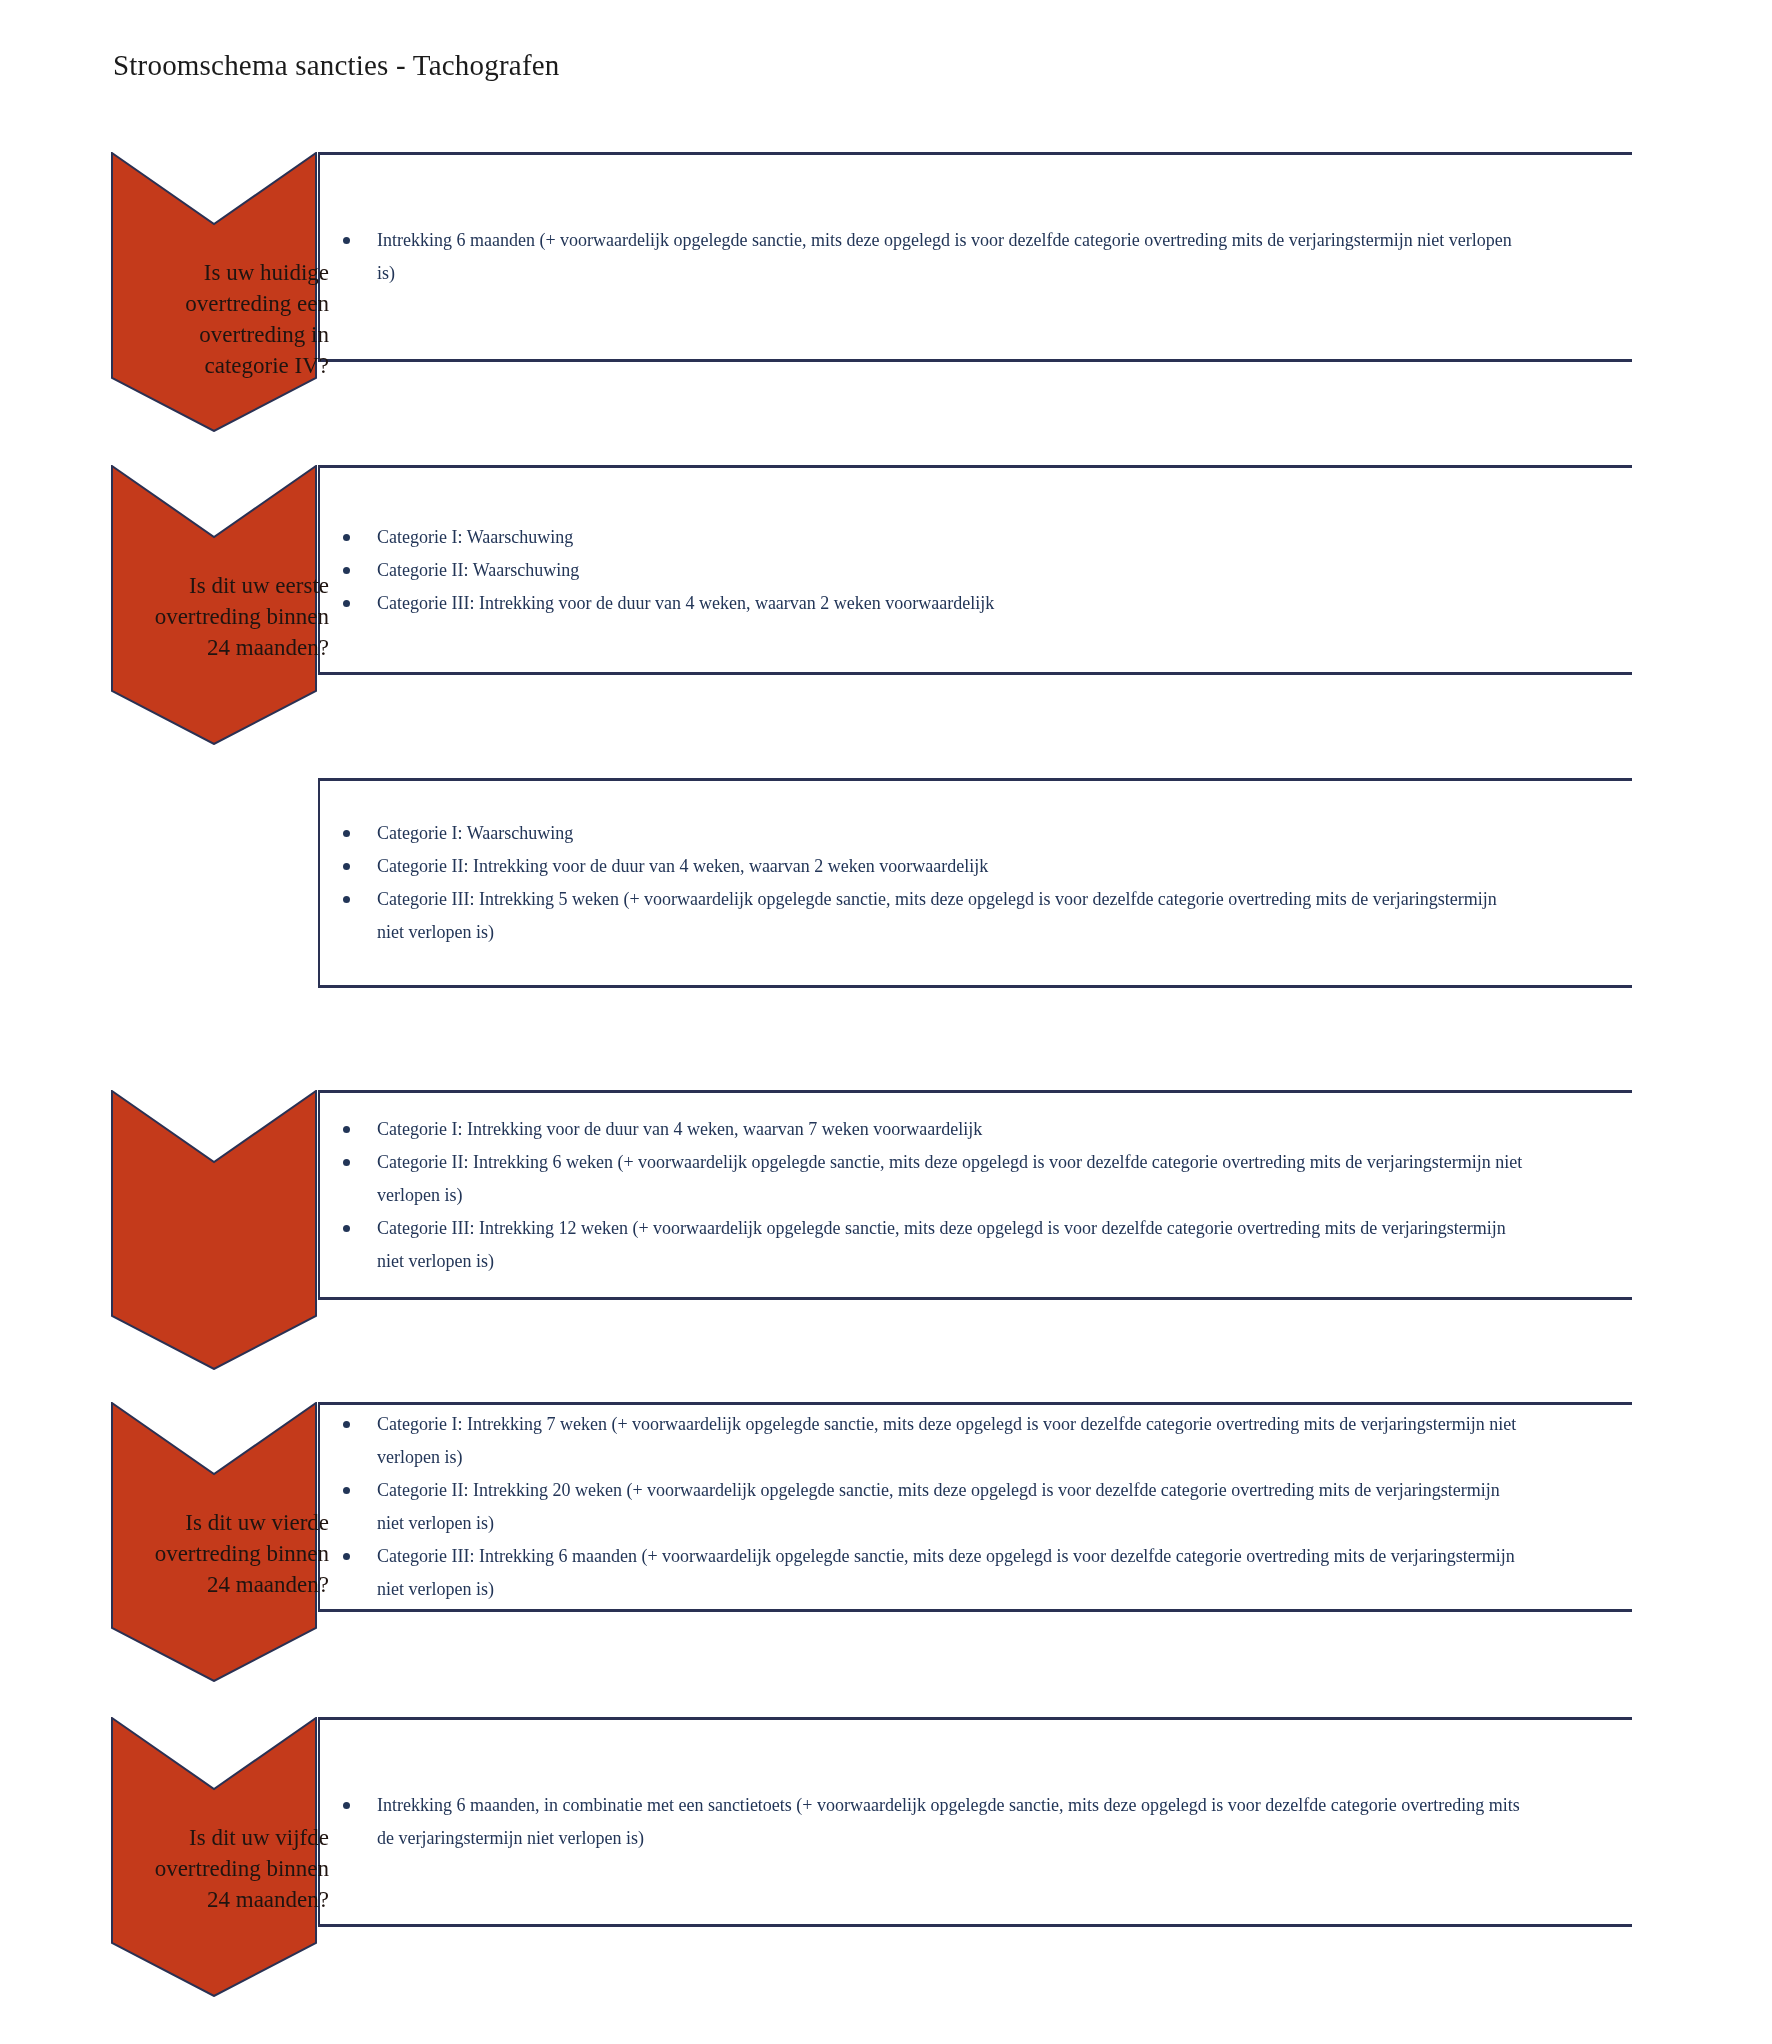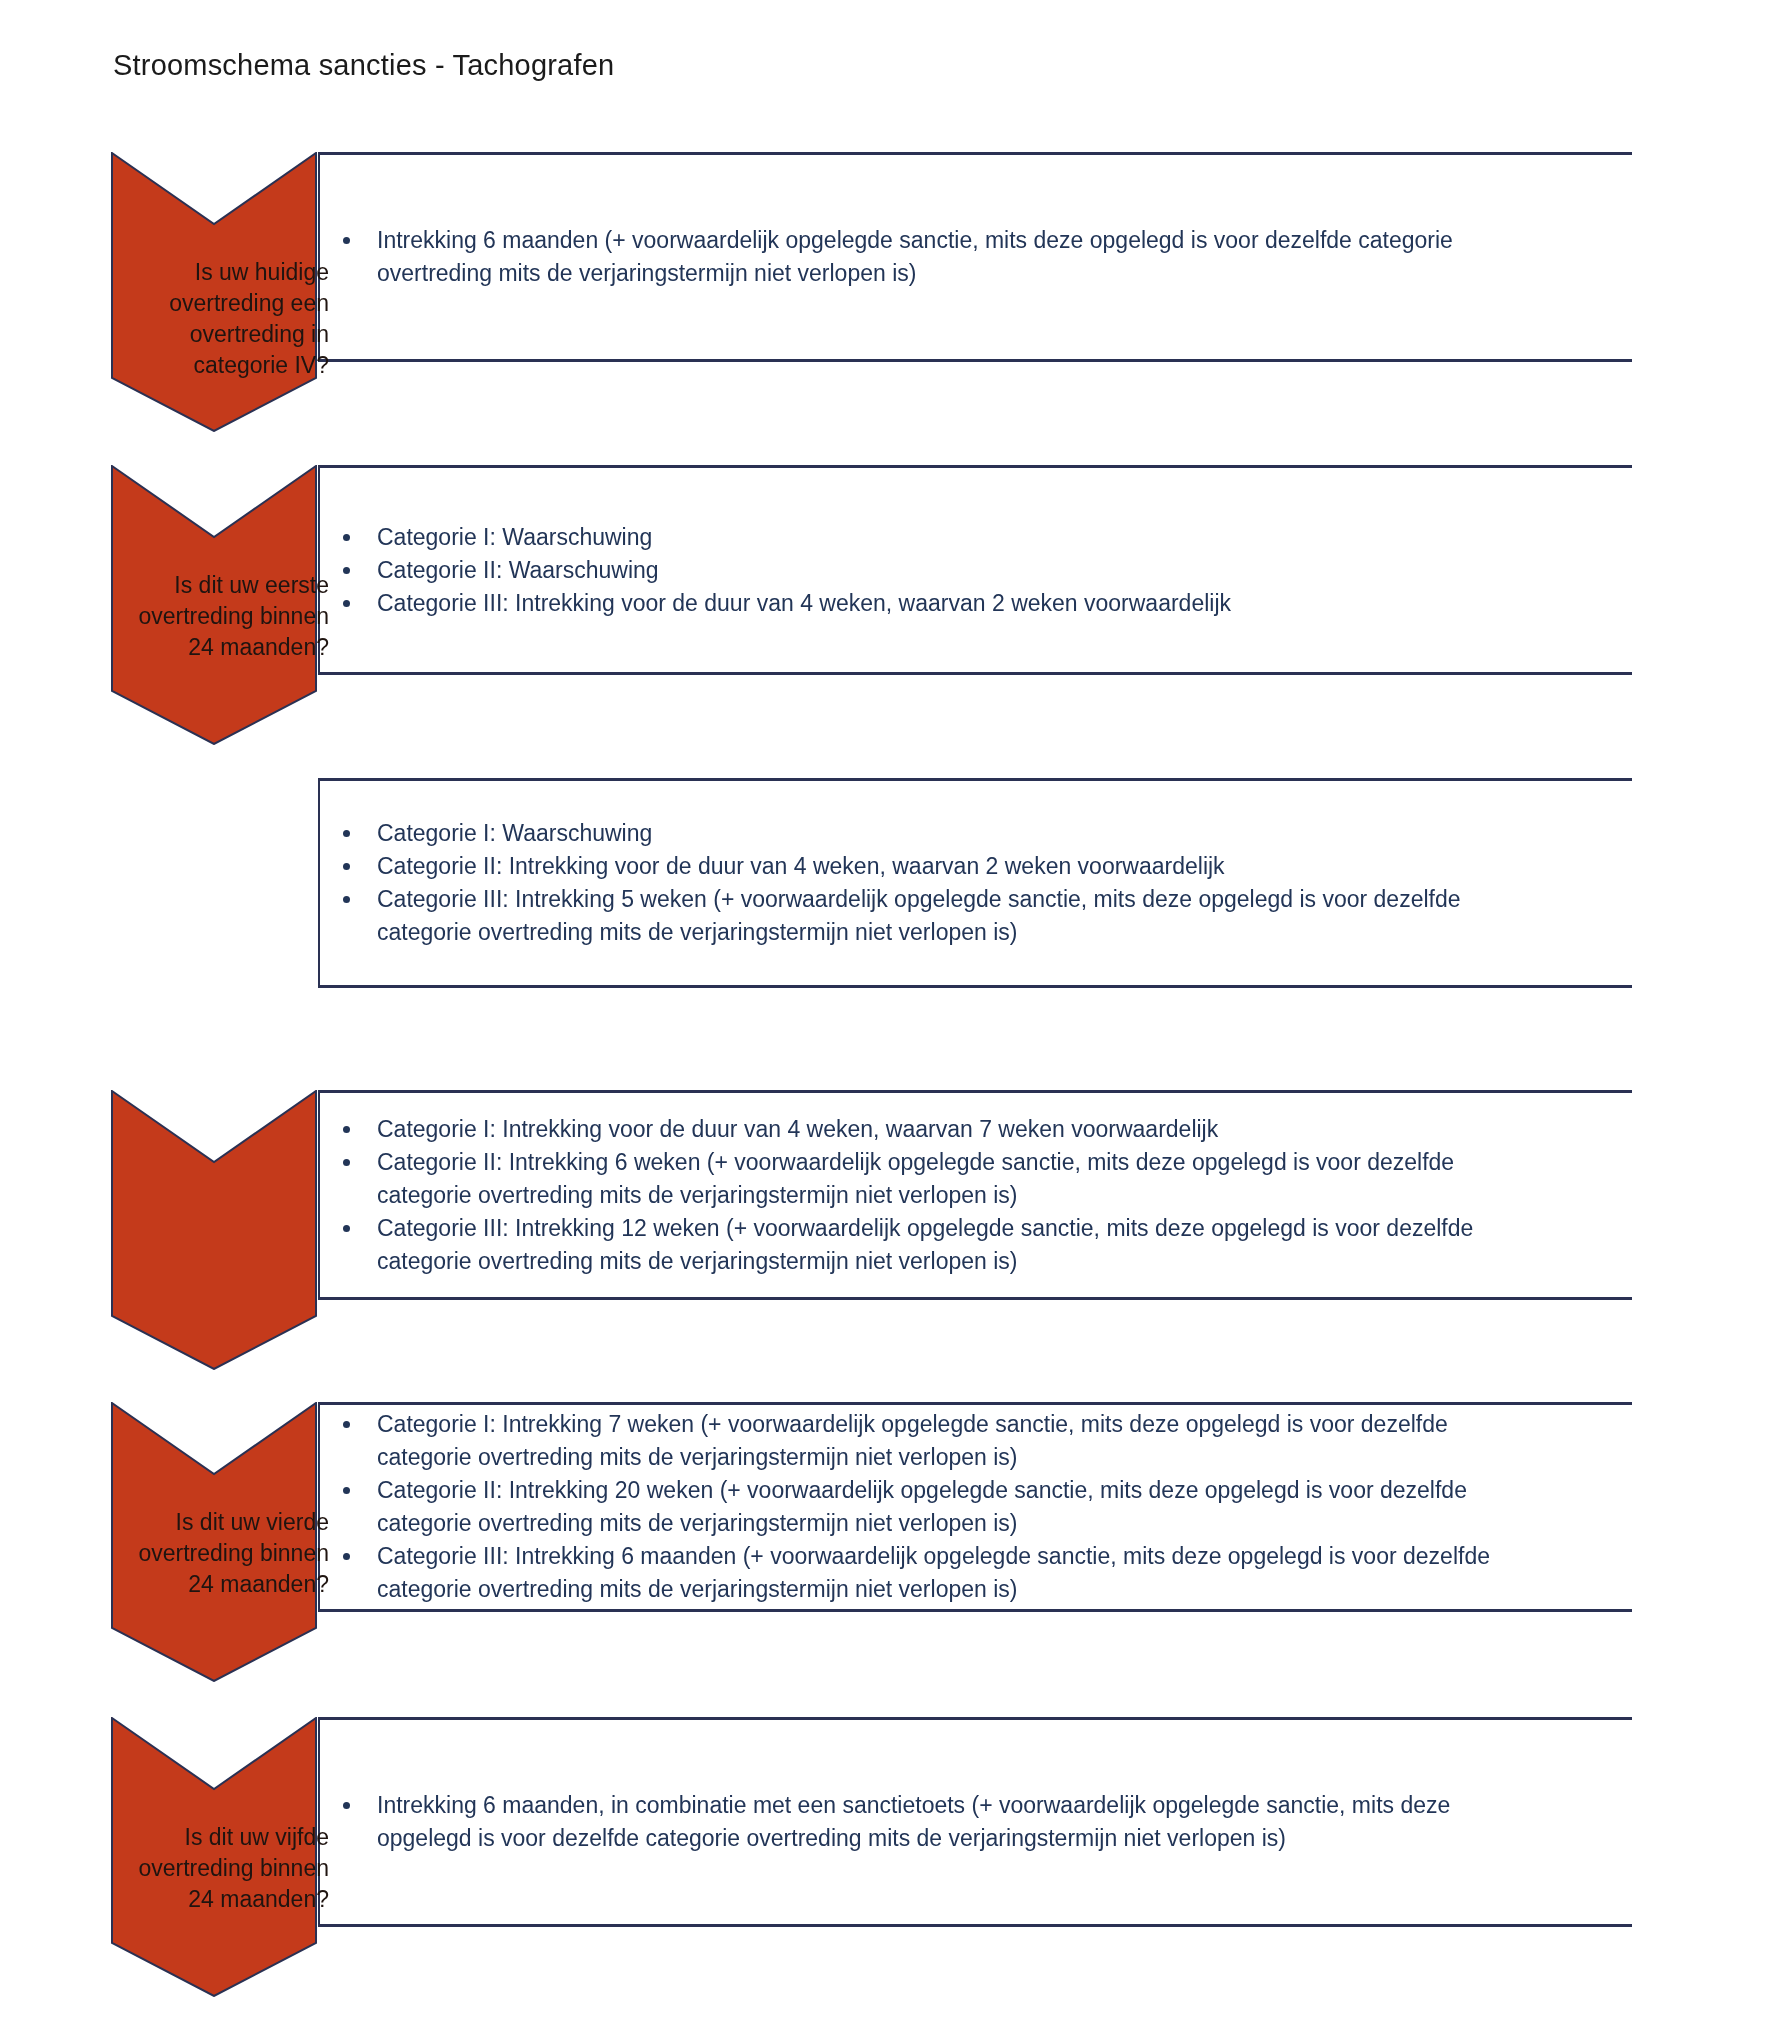--- a/index.html
+++ b/index.html
@@ -1,20 +1,20 @@
 <!DOCTYPE html>
 <html style="--arrow-fill: #c43a1b; --outline: #2a3153; --box-text: #223557; --arrow-text: #1f1410; --title-color: #1b1b1b;"><head>
 <meta charset="utf-8">
 <style>
   html,body{margin:0;padding:0;background:#ffffff;}
   #canvas{
     position:relative;
     width:1632px;height:2044px;
     background:#ffffff;
-    font-family:Liberation Sans, sans-serif;
+    font-family:Liberation Serif, serif;
     overflow:hidden;
   }
   .title{
     position:absolute;left:113px;top:48px;
     font-size:29px;line-height:34px;
     color:var(--title-color,#1b1b1b);
     letter-spacing:0.2px;
   }
   .section{position:absolute;left:0;width:1772px;height:280px;}
   .box{
@@ -26,21 +26,21 @@
     box-sizing:border-box;
     display:flex;flex-direction:column;justify-content:center;
   }
   ul.items{
     margin:0;padding:0;list-style:none;
   }
   li.item{
     position:relative;
     width:1150px;
     padding-left:57px;
-    font-size:23px;line-height:33px;
+    font-size:18px;line-height:33px;
     color:var(--box-text,#223557);
   }
   li.item::before{
     content:"";
     position:absolute;left:23px;top:13px;
     width:7px;height:7px;border-radius:50%;
     background:var(--box-text,#223557);
   }
   .arrow{
     position:absolute;left:111px;top:0;

